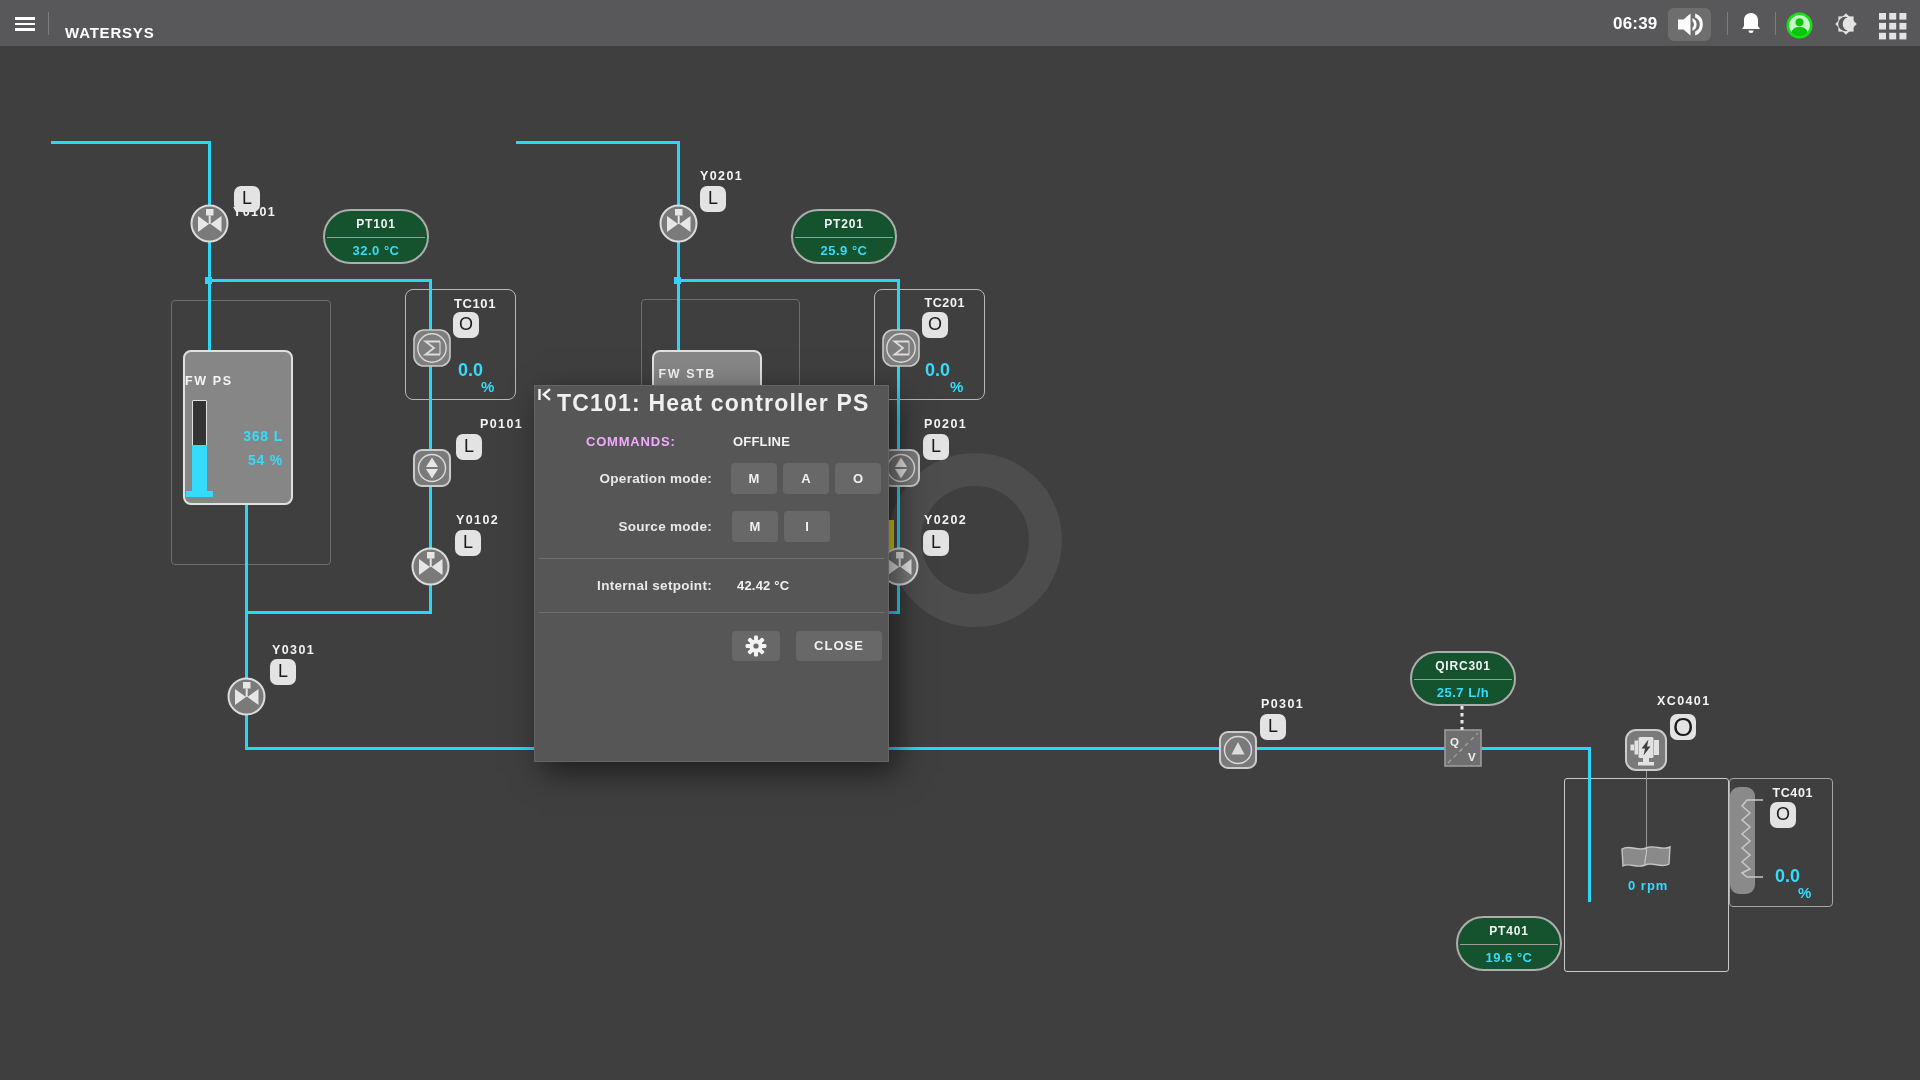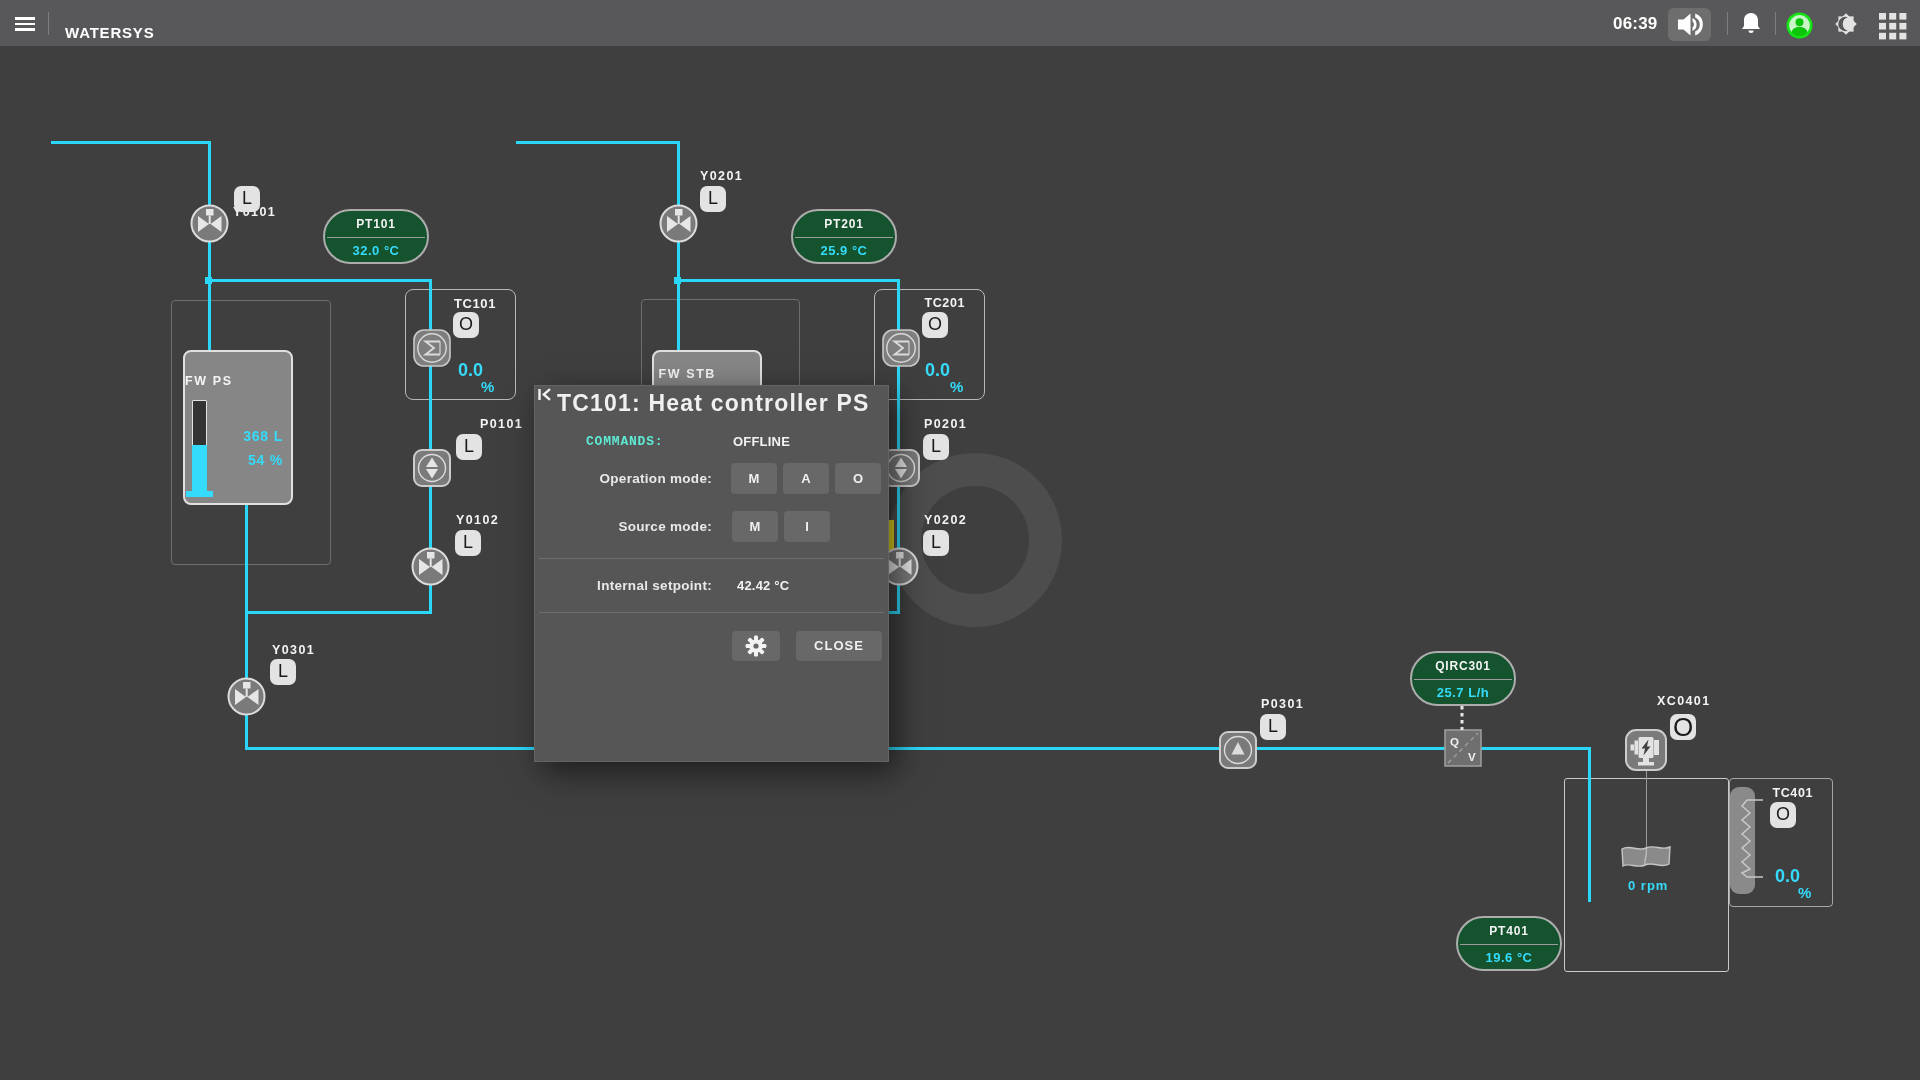--- a/index.html
+++ b/index.html
@@ -240,21 +240,21 @@
       <div class="dv"></div>
       <div class="vv">19.6 °C</div>
     </div>
 
   <div class="dlg">
     <svg style="position:absolute;left:3px;top:2px;" width="15" height="13" viewBox="0 0 15 13">
       <line x1="1.5" y1="1" x2="1.5" y2="12" stroke="#f2f2f2" stroke-width="2.4"></line>
       <polyline points="12,1.2 5.8,6.5 12,11.8" fill="none" stroke="#f2f2f2" stroke-width="2.4"></polyline>
     </svg>
     <div class="ttl">TC101: Heat controller PS</div>
-    <div class="rowval" style="left:51px;top:48px;letter-spacing:0.8px;color:#5eead4;font-family:Liberation Mono, monospace;">COMMANDS:</div>
+    <div class="rowval" style="left:51px;top:48px;letter-spacing:0.8px;color:#f0abfc;">COMMANDS:</div>
     <div class="rowval" style="left:198px;top:48px;">OFFLINE</div>
     <div class="rowlbl" style="top:85px;">Operation mode:</div>
     <div class="btn" style="left:196px;top:77px;">M</div>
     <div class="btn" style="left:248px;top:77px;">A</div>
     <div class="btn" style="left:300px;top:77px;">O</div>
     <div class="rowlbl" style="top:133px;">Source mode:</div>
     <div class="btn" style="left:197px;top:125px;">M</div>
     <div class="btn" style="left:249px;top:125px;">I</div>
     <div class="sep" style="top:172px;"></div>
     <div class="rowlbl" style="top:192px;">Internal setpoint:</div>

